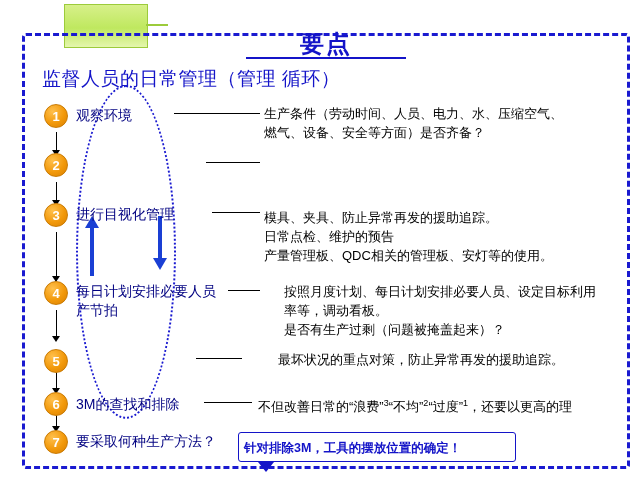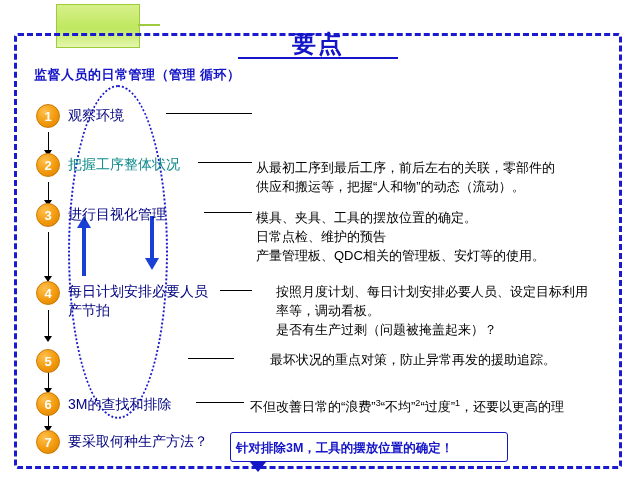--- a/index.html
+++ b/index.html
@@ -9,21 +9,21 @@
   body {
     width: 636px;
     height: 478px;
     background: #ffffff;
     font-family: "Liberation Sans", sans-serif;
     overflow: hidden;
     position: relative;
   }
   .slide {
     position: absolute;
-    left: 0; top: 0;
+    left: 8px; top: 0;
     width: 533px; height: 478px;
   }
   
   .green-box {
     position: absolute;
     left: 56px; top: 4px;
     width: 82px; height: 42px;
     background: linear-gradient(to bottom, #d7f08a 0%, #bfe85f 55%, #e4f6ad 100%);
     border: 1px solid #9ccb3b;
   }
@@ -55,22 +55,22 @@
   .title-underline {
     position: absolute;
     left: 238px; top: 57px;
     width: 160px; height: 2px;
     background: #1414c8;
   }
   .subtitle {
     position: absolute;
     left: 34px; top: 66px;
     color: #1414c8;
-    font-size: 13px;
-    font-weight: bold;
+    font-size: 19px;
+    font-weight: normal;
     letter-spacing: 0.5px;
   }
   
   .circle {
     position: absolute;
     width: 24px; height: 24px;
     border-radius: 50%;
     background: radial-gradient(circle at 35% 30%, #ffc04d 0%, #f2990b 55%, #d97f00 100%);
     border: 1px solid #c97b05;
     color: #ffffff;
@@ -207,31 +207,30 @@
 
   <div class="vline" style="left:48px; top:370px; height:20px;"></div>
   <div class="varrow" style="left:44px; top:388px;"></div>
 
   <div class="vline" style="left:48px; top:414px; height:14px;"></div>
   <div class="varrow" style="left:44px; top:426px;"></div>
 
   <div class="circle" style="left:36px; top:104px;">1</div>
   <div class="step-label" style="left:68px; top:106px;">观察环境</div>
   <div class="hline" style="left:166px; top:113px; width:86px;"></div>
+  <div class="desc" style="left:256px; top:104px; width:346px; white-space: pre-line;">生产条件（劳动时间、人员、电力、水、压缩空气、
+燃气、设备、安全等方面）是否齐备？</div>
 
   <div class="circle" style="left:36px; top:153px;">2</div>
-  <div class="step-label teal" style="left:68px; top:155px;">把握工序整体状况</div>
   <div class="hline" style="left:198px; top:162px; width:54px;"></div>
-  <div class="desc" style="left:256px; top:158px; width:346px; white-space: pre-line;">从最初工序到最后工序，前后左右的关联，零部件的
-供应和搬运等，把握“人和物”的动态（流动）。</div>
 
   <div class="circle" style="left:36px; top:203px;">3</div>
   <div class="step-label" style="left:68px; top:205px;text-align:right;">进行目视化管理</div>
   <div class="hline" style="left:204px; top:212px; width:48px;"></div>
-  <div class="desc" style="left:256px; top:208px; width:346px; white-space: pre-line;">模具、夹具、工具的摆放位置的确定。
+  <div class="desc" style="left:256px; top:208px; width:346px; white-space: pre-line;">模具、夹具、防止异常再发的援助追踪。
 日常点检、维护的预告
 产量管理板、QDC相关的管理板、安灯等的使用。</div>
 
   <div class="circle" style="left:36px; top:281px;">4</div>
   <div class="step-label" style="left:68px; top:282px; width:150px; white-space: pre-line;">每日计划安排必要人员
 产节拍</div>
   <div class="hline" style="left:220px; top:290px; width:32px;"></div>
   <div class="desc" style="left:256px; top:282px; width:346px; white-space: pre-line; margin-left: 20px;">按照月度计划、每日计划安排必要人员、设定目标利用
 率等，调动看板。
 是否有生产过剩（问题被掩盖起来）？</div>

